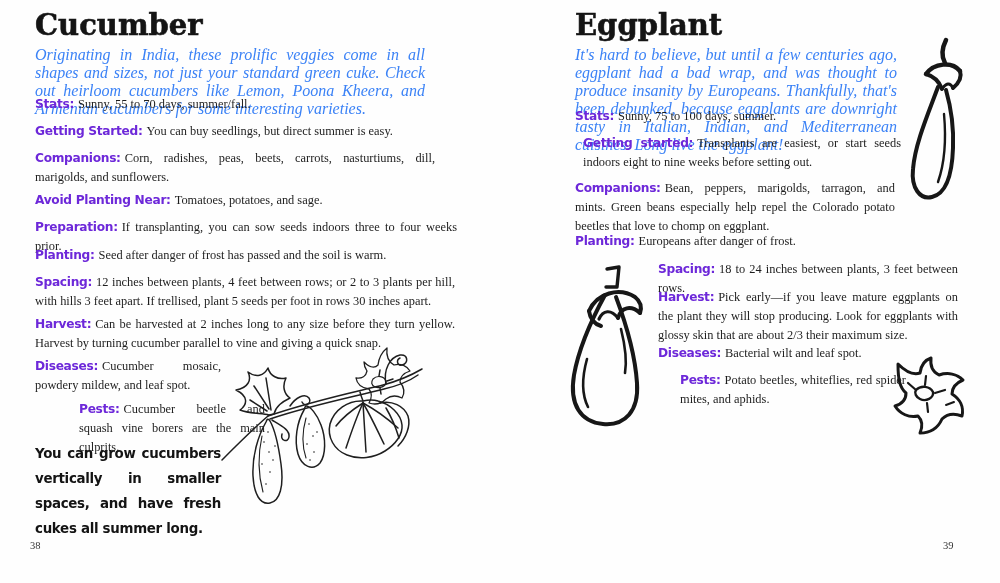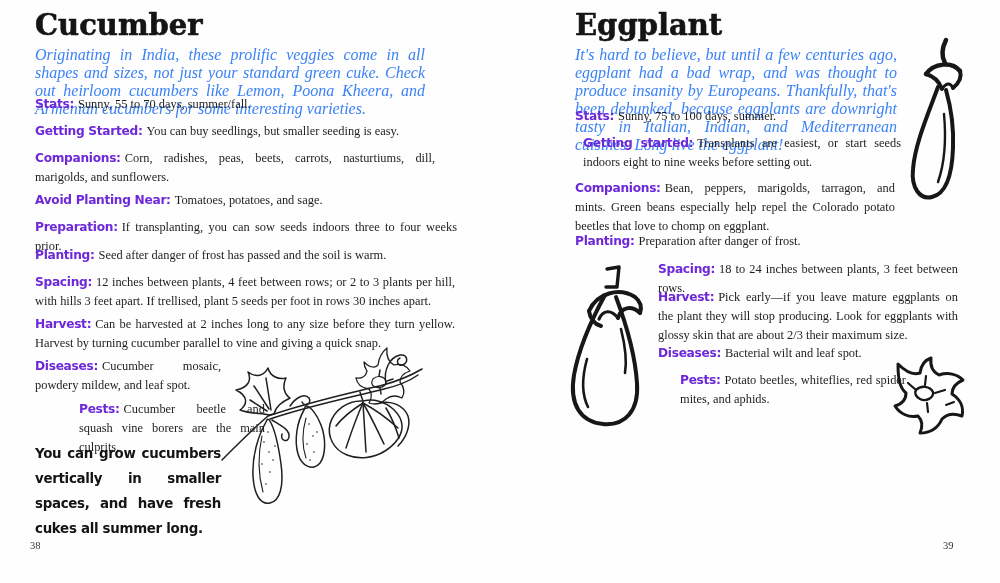--- a/index.html
+++ b/index.html
@@ -47,21 +47,21 @@
 
     <h1 class="title" style="left:35px;top:8px;">Cucumber</h1>
 
     <div class="para intro" style="left:35px;top:46px;width:390px;">Originating in India, these prolific veggies come in all shapes and sizes, not just your standard green cuke. Check out heirloom cucumbers like Lemon, Poona Kheera, and Armenian cucumbers for some interesting varieties.</div>
 
     <div class="para" style="left:35px;top:95px;width:415px;">
       <span class="lbl">Stats:</span><span>Sunny, 55 to 70 days, summer/fall.</span>
     </div>
 
     <div class="para" style="left:35px;top:122px;width:415px;">
-      <span class="lbl">Getting Started:</span><span>You can buy seedlings, but smaller seeding is easy.</span>
+      <span class="lbl">Getting Started:</span><span>You can buy seedlings, but direct summer is easy.</span>
     </div>
 
     <div class="para" style="left:35px;top:149px;width:400px;">
       <span class="lbl">Companions:</span><span>Corn, radishes, peas, beets, carrots, nasturtiums, dill, marigolds, and sunflowers.</span>
     </div>
 
     <div class="para" style="left:35px;top:191px;width:415px;">
       <span class="lbl">Avoid Planting Near:</span><span>Tomatoes, potatoes, and sage.</span>
     </div>
 
@@ -166,21 +166,21 @@
 
     <div class="para" style="left:75px;top:134px;width:318px;margin-left:8px;">
       <span class="lbl">Getting started:</span><span>Transplants are easiest, or start seeds indoors eight to nine weeks before setting out.</span>
     </div>
 
     <div class="para" style="left:75px;top:179px;width:320px;">
       <span class="lbl">Companions:</span><span>Bean, peppers, marigolds, tarragon, and mints. Green beans especially help repel the Colorado potato beetles that love to chomp on eggplant.</span>
     </div>
 
     <div class="para" style="left:75px;top:232px;width:330px;">
-      <span class="lbl">Planting:</span><span>Preparation after danger of frost.</span>
+      <span class="lbl">Planting:</span><span>Europeans after danger of frost.</span>
     </div>
 
     <div class="para" style="left:158px;top:260px;width:300px;">
       <span class="lbl">Spacing:</span><span>18 to 24 inches between plants, 3 feet between rows.</span>
     </div>
 
     <div class="para" style="left:158px;top:288px;width:300px;">
       <span class="lbl">Harvest:</span><span>Pick early—if you leave mature eggplants on the plant they will stop producing. Look for eggplants with glossy skin that are about 2/3 their maximum size.</span>
     </div>
 

